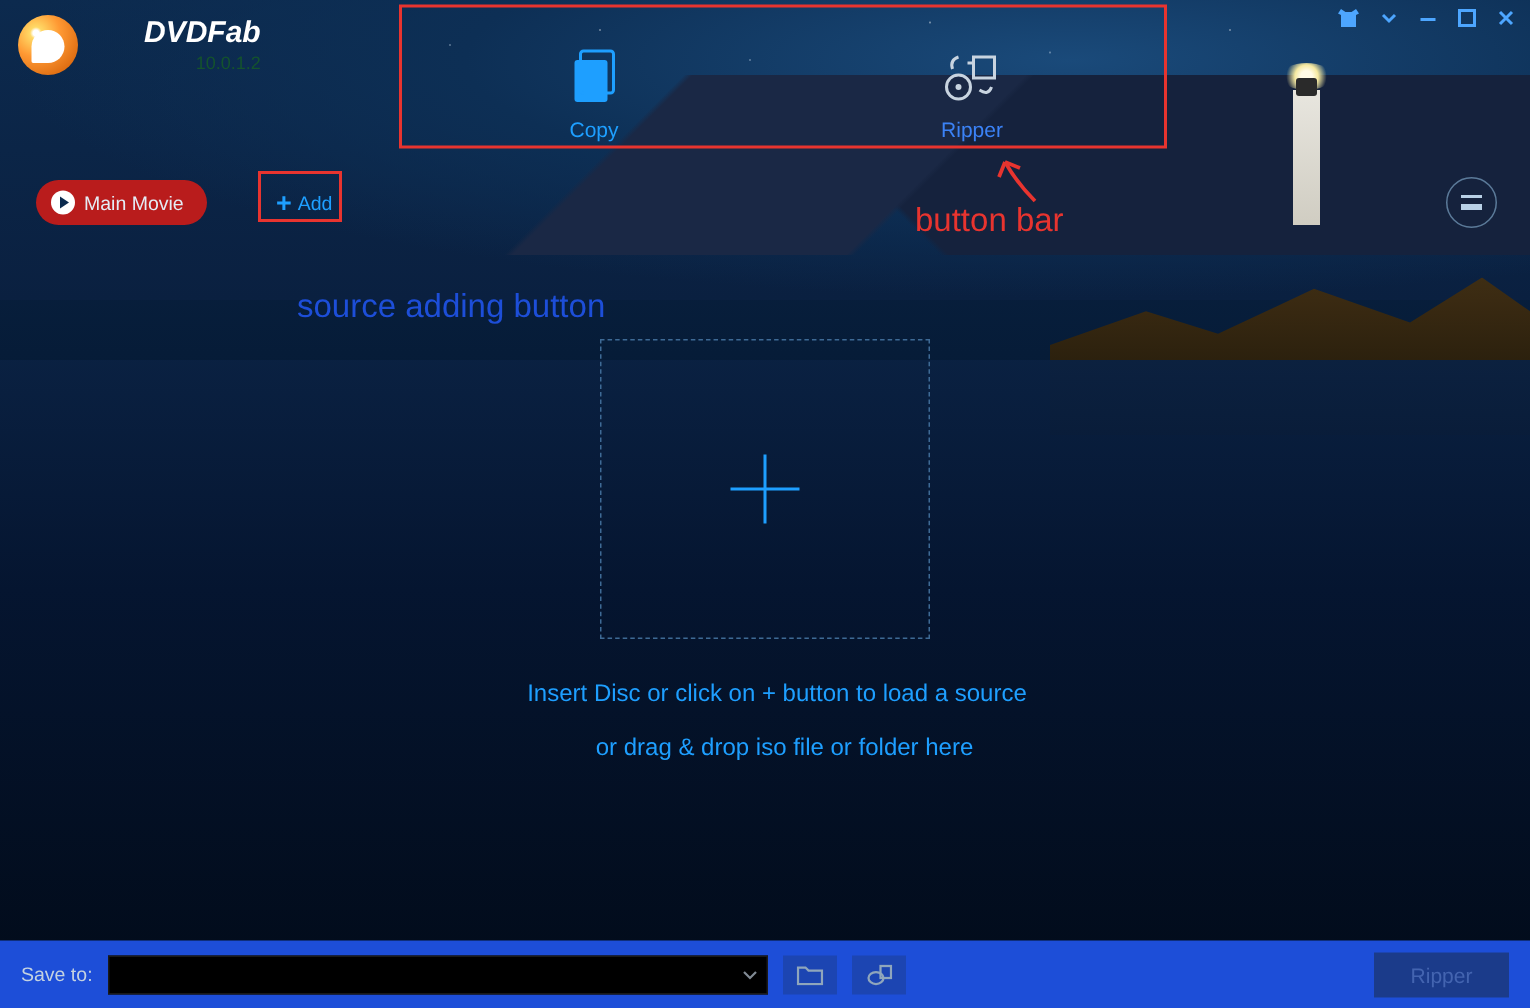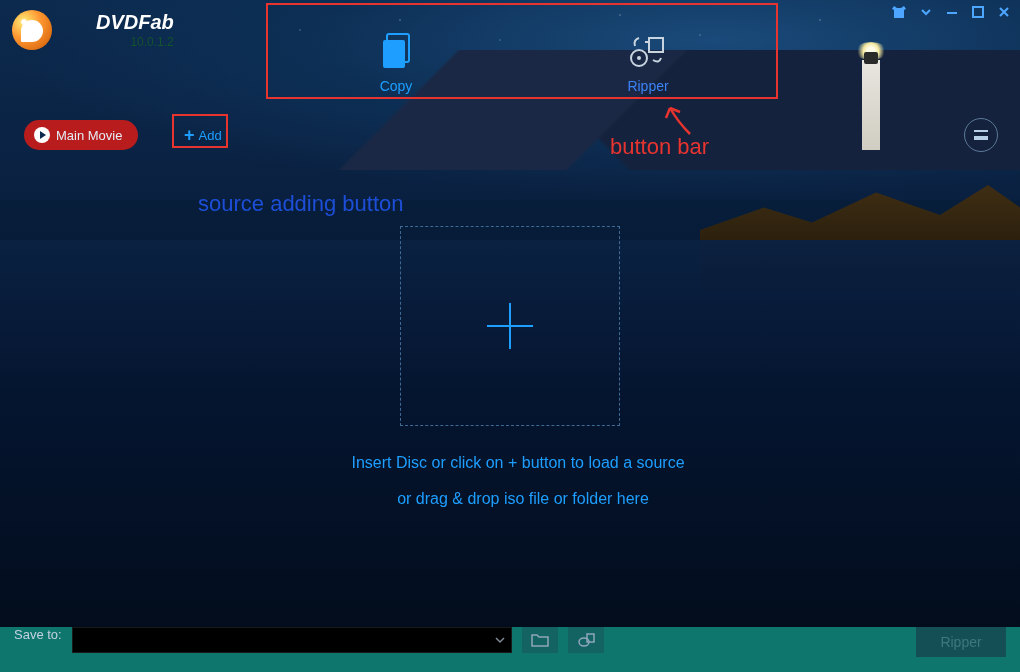--- a/index.html
+++ b/index.html
@@ -148,21 +148,21 @@
   .drop-zone .big-plus::before { left:22px; top:0; width:1.5px; height:46px; }
   .drop-zone .big-plus::after { top:22px; left:0; height:1.5px; width:46px; }
 
   .hint { position:absolute; left:16px; right:0; text-align:center; color:#1e9fff; font-size:16px; z-index:15;}
   .hint1 { top:454px; }
   .hint2 { top:490px;margin-left:10px; }
 
   
   .footer {
     position:absolute; bottom:0; left:0; right:0; height:45px;
-    background:#0f766e; display:flex; align-items:flex-start; padding:0 14px; gap:10px;
+    background:#1d4ed8; display:flex; align-items:center; padding:0 14px; gap:10px;
     z-index:30;
   }
   .footer-label { color:#c4d2e0; font-size:13px; }
   .save-select {
     flex: 0 0 440px; height:26px; background:#000; border:1px solid #1a1a1a;
     display:flex; align-items:center; justify-content:flex-end; padding:0 6px;
     color:#808a94; cursor:pointer;
   }
   .footer-btn {
     width:36px; height:26px; background:#1a2a3e40; display:flex; align-items:center; justify-content:center;

